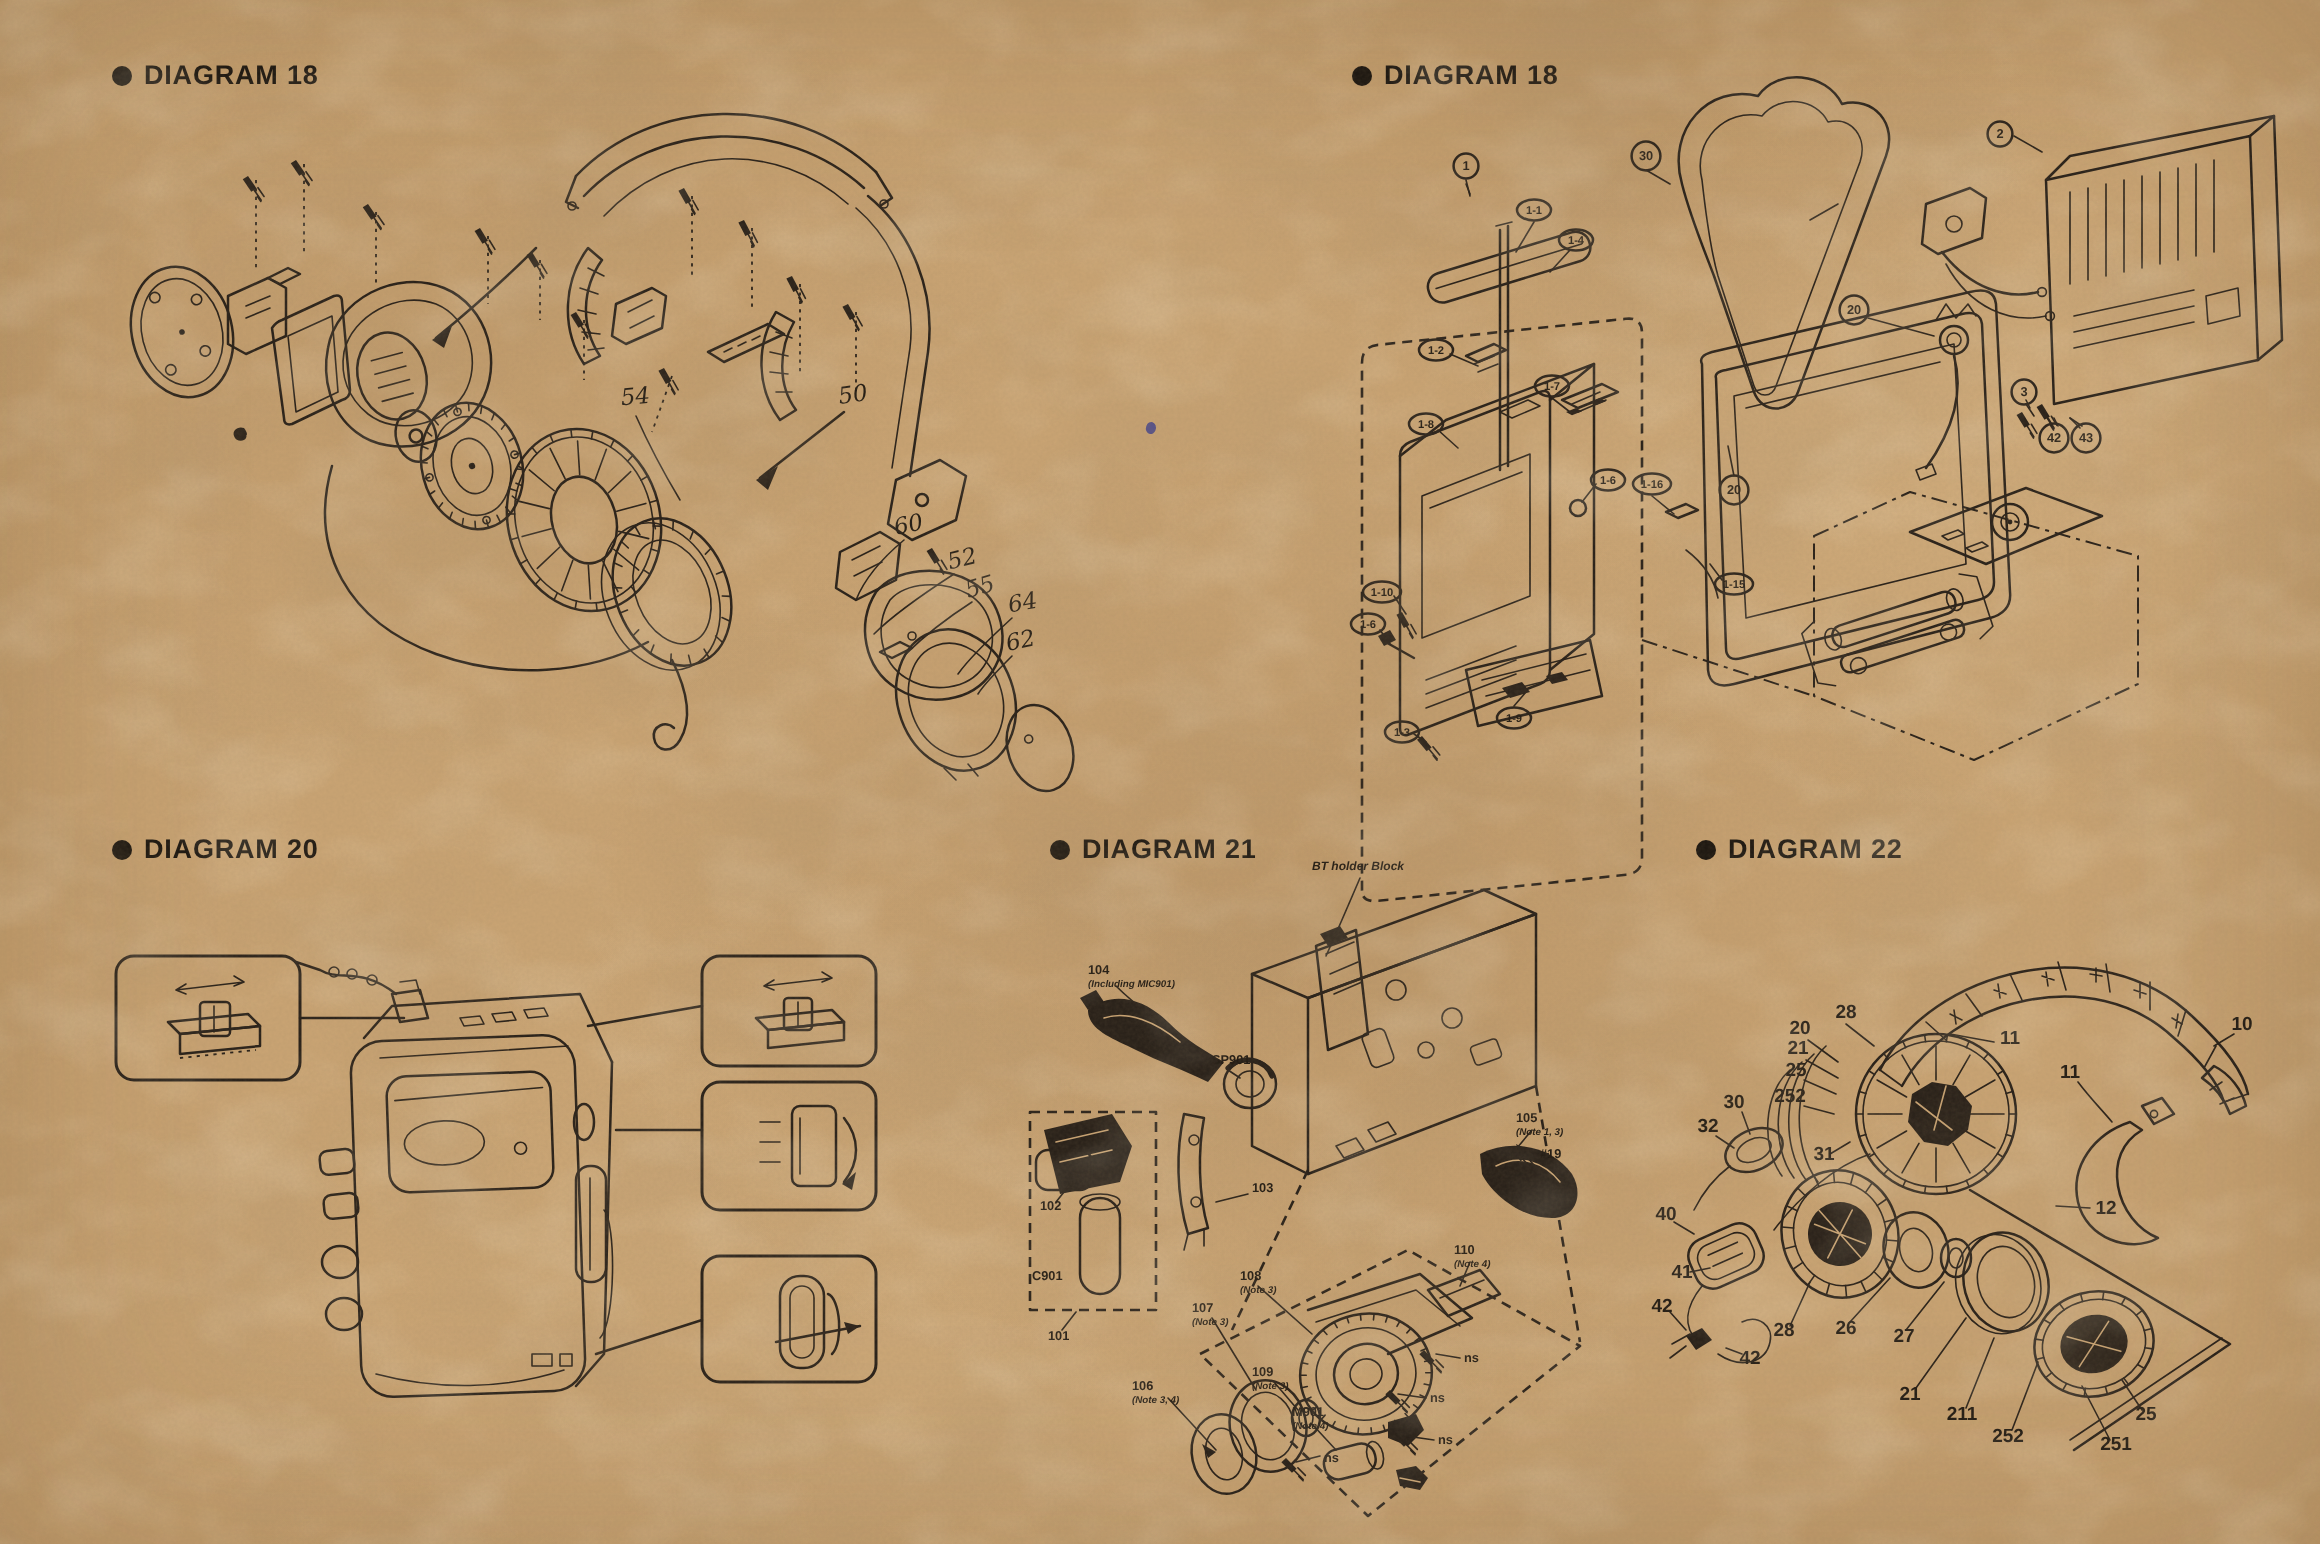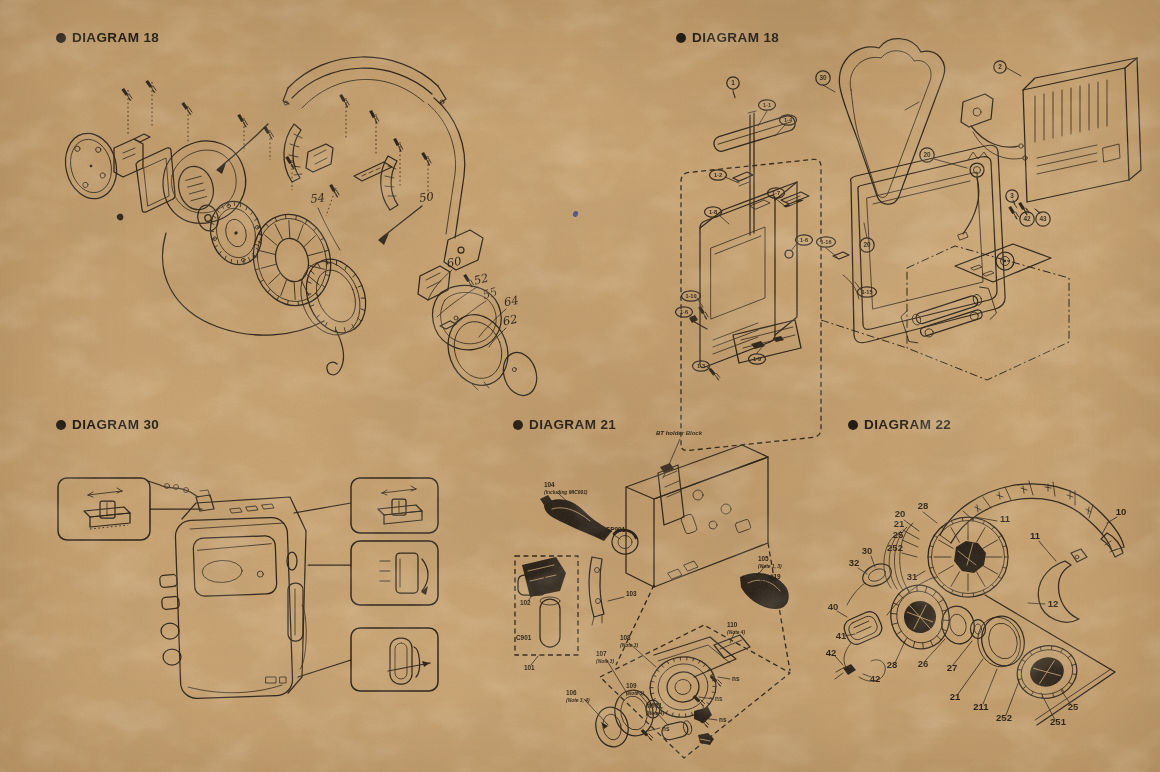--- a/index.html
+++ b/index.html
@@ -46,23 +46,23 @@
   <div class="dg-title" style="left:56px;top:30px">
     <span class="dot"></span>
     <span>DIAGRAM 18</span>
   </div>
   <div class="dg-title" style="left:676px;top:30px">
     <span class="dot"></span>
     <span>DIAGRAM 18</span>
   </div>
   <div class="dg-title" style="left:56px;top:417px">
     <span class="dot"></span>
-    <span>DIAGRAM 30</span>
+    <span>DIAGRAM 20</span>
   </div>
-  <div class="dg-title" style="left:513px;top:417px">
+  <div class="dg-title" style="left:525px;top:417px">
     <span class="dot"></span>
     <span>DIAGRAM 21</span>
   </div>
   <div class="dg-title" style="left:848px;top:417px">
     <span class="dot"></span>
     <span>DIAGRAM 22</span>
   </div>
 
   <svg id="s18" class="art" style="left:36px;top:28px" width="500" height="370" viewBox="0 0 500 370">
     <defs>

